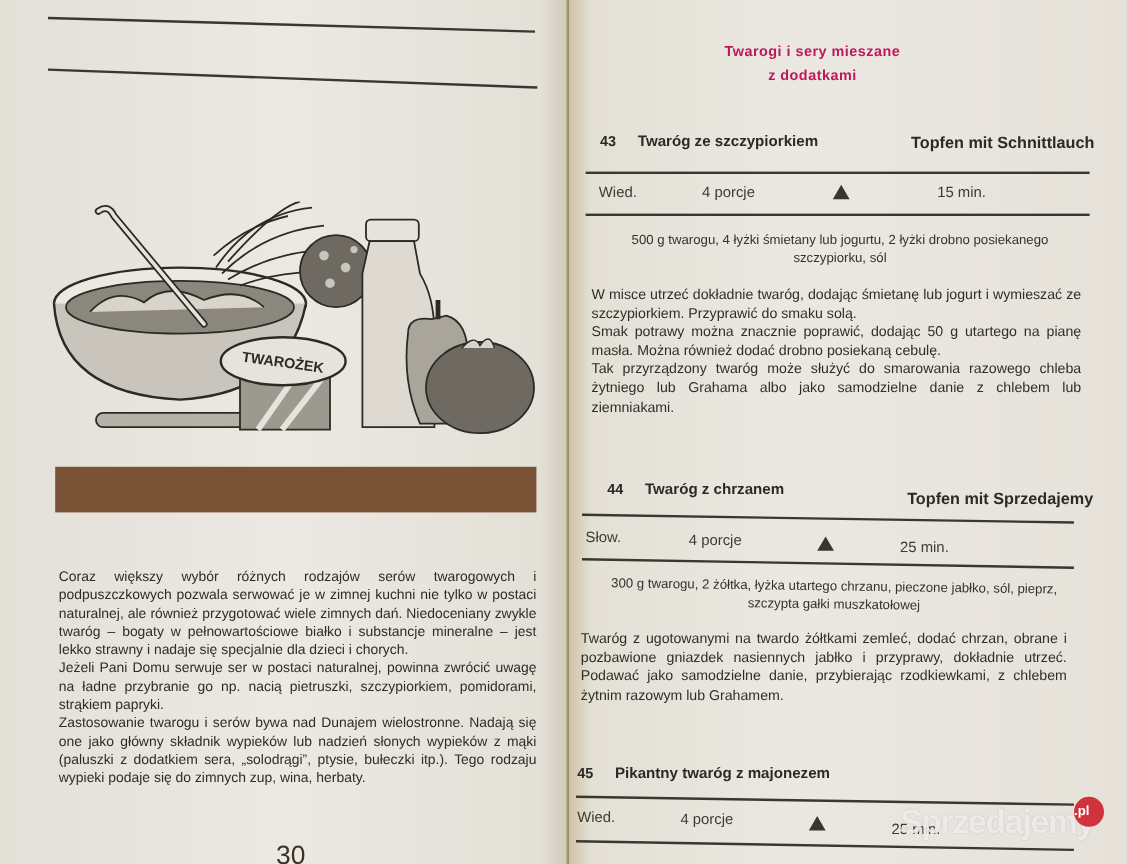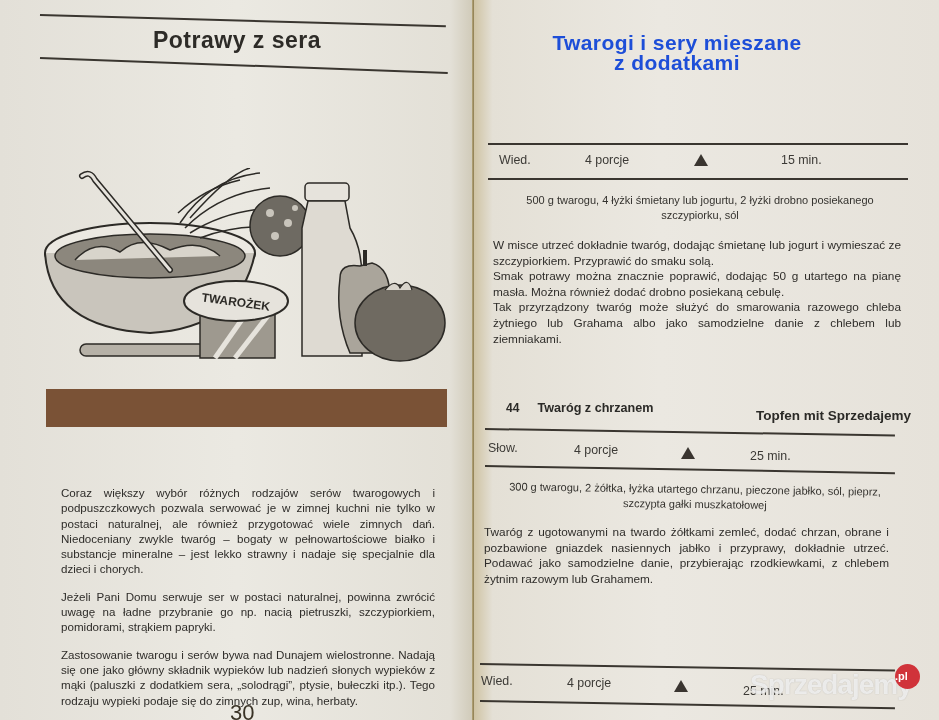--- a/index.html
+++ b/index.html
@@ -23,26 +23,26 @@
 
   
   .rule { position: absolute; height: 2px; background: #3a3630; transform-origin: left center; }
   .chapter-title { position: absolute; left: 0; width: 474px; top: 27px; text-align: center;
     font-size: 23px; font-weight: bold; letter-spacing: 0.5px; color: #2d2b27; }
   .illustration { position: absolute; left: 40px; top: 168px; width: 410px; height: 195px; }
   .brown-bar { position: absolute; left: 46px; top: 389px; width: 401px; height: 38px;
     background: #7a5236; }
   .left-body { position: absolute; left: 49px; top: 473px; width: 398px;
     font-size: 11.6px; line-height: 15.3px; text-align: justify; color: #2e2c29; }
-  .left-body p { margin: 12px; }
+  .left-body p { margin: 0; }
   .page-number { position: absolute; left: 230px; top: 700px; font-size: 22px; color: #3a3326; }
 
   
   .section-title { position: absolute; left: 474px; width: 406px; top: 33px; text-align: center;
-    font-size: 21px; font-weight: bold; line-height: 20px; color: #1d4ed8; letter-spacing: 0.4px; }
+    font-size: 12px; font-weight: bold; line-height: 20px; color: #be185d; letter-spacing: 0.4px; }
   .recipe-head { position: absolute; left: 500px; width: 412px; font-weight: bold; font-size: 12.6px; color: #2b2a27; }
   .recipe-head .num { display: inline-block; width: 28px; font-size: 12px; }
   .recipe-head .de { position: absolute; right: 0; top: 0; font-size: 13.5px; }
   .meta-row { position: absolute; left: 487px; width: 420px; font-size: 12.4px; color: #3c3a36; }
   .meta-row span { position: absolute; top: 0; }
   .tri { width: 0; height: 0; border-left: 7px solid transparent; border-right: 7px solid transparent;
     border-bottom: 12px solid #3a3530; }
   .ingredients { position: absolute; left: 495px; width: 410px; text-align: center;
     font-size: 11px; line-height: 15px; color: #34322e; }
   .recipe-text { position: absolute; left: 493px; width: 408px; font-size: 11.8px; line-height: 15.6px;
@@ -54,21 +54,20 @@
     text-shadow: 0 0 1px rgba(120,120,120,0.5); }
   .wm-badge { position: absolute; left: 895px; top: 664px; width: 25px; height: 25px; border-radius: 50%;
     background: #d0333a; color: #fff; font-size: 11px; font-weight: bold; text-align: left; line-height: 25px; }
 </style>
 </head>
 <body>
 
 <div class="spread">
   <div class="page left">
     <div class="rule" style="left:40px; top:14px; width:406px; transform:rotate(1.6deg);"></div>
-    <div class="chapter-title">Potrawy z sera</div>
     <div class="rule" style="left:40px; top:57px; width:408px; transform:rotate(2.1deg);"></div>
 
     <svg class="illustration" viewBox="0 0 410 195">
 
       <ellipse cx="110" cy="85" rx="105" ry="30" fill="#ece9e2" stroke="#2c2a26" stroke-width="2"></ellipse>
       <path d="M5 85 Q10 160 110 165 Q200 160 215 85" fill="#c9c5bc" stroke="#2c2a26" stroke-width="2"></path>
       <ellipse cx="110" cy="88" rx="95" ry="22" fill="#8c877d" stroke="#2c2a26" stroke-width="1.5"></ellipse>
       <path d="M35 92 Q55 70 80 84 Q100 66 130 82 Q160 70 180 88" fill="#d8d4cb" stroke="#2c2a26" stroke-width="1.5"></path>
       <rect x="40" y="176" width="130" height="12" rx="6" fill="#b6b1a7" stroke="#2c2a26" stroke-width="1.5"></rect>
 
@@ -123,20 +122,25 @@
 
   <div class="gutter"></div>
 
   <div class="page right"></div>
 
   <div class="section-title">
     <div>Twarogi i sery mieszane</div>
     <div>z dodatkami</div>
   </div>
 
+  <div class="recipe-head" style="top:111px;">
+    <span class="num">43</span>
+    <span>Twaróg ze szczypiorkiem</span>
+    <span class="de">Topfen mit Schnittlauch</span>
+  </div>
   <div class="rule" style="left:488px; top:143px; width:420px;"></div>
   <div class="meta-row" style="top:153px;">
     <span style="left:12px;">Wied.</span>
     <span style="left:98px;">4 porcje</span>
     <span style="left:207px; top:1px;" class="tri"></span>
     <span style="left:294px;">15 min.</span>
   </div>
   <div class="rule" style="left:488px; top:178px; width:420px;"></div>
   <div class="ingredients" style="top:193px;">500 g twarogu, 4 łyżki śmietany lub jogurtu, 2 łyżki drobno posiekanego szczypiorku, sól</div>
   <div class="recipe-text" style="top:238px;">
@@ -156,20 +160,24 @@
     <span style="left:98px; top:2px;">4 porcje</span>
     <span style="left:205px; top:6px;" class="tri"></span>
     <span style="left:274px; top:8px;">25 min.</span>
   </div>
   <div class="rule" style="left:485px; top:465px; width:410px; transform:rotate(1deg);"></div>
   <div class="ingredients" style="top:482px; left:490px; transform:rotate(0.8deg);">300 g twarogu, 2 żółtka, łyżka utartego chrzanu, pieczone jabłko, sól, pieprz, szczypta gałki muszkatołowej</div>
   <div class="recipe-text" style="top:525px; left:484px; width:405px;">
     <p>Twaróg z ugotowanymi na twardo żółtkami zemleć, dodać chrzan, obrane i pozbawione gniazdek nasiennych jabłko i przyprawy, dokładnie utrzeć. Podawać jako samodzielne danie, przybierając rzodkiewkami, z chlebem żytnim razowym lub Grahamem.</p>
   </div>
 
+  <div class="recipe-head" style="top:637px; left:481px;">
+    <span class="num">45</span>
+    <span>Pikantny twaróg z majonezem</span>
+  </div>
   <div class="rule" style="left:480px; top:663px; width:415px; transform:rotate(0.9deg);"></div>
   <div class="meta-row" style="top:674px; left:469px;">
     <span style="left:12px;">Wied.</span>
     <span style="left:98px; top:2px;">4 porcje</span>
     <span style="left:205px; top:6px;" class="tri"></span>
     <span style="left:274px; top:10px;">25 min.</span>
   </div>
   <div class="rule" style="left:480px; top:700px; width:415px; transform:rotate(1deg);"></div>
 
   <div class="watermark">Sprzedajemy</div>

